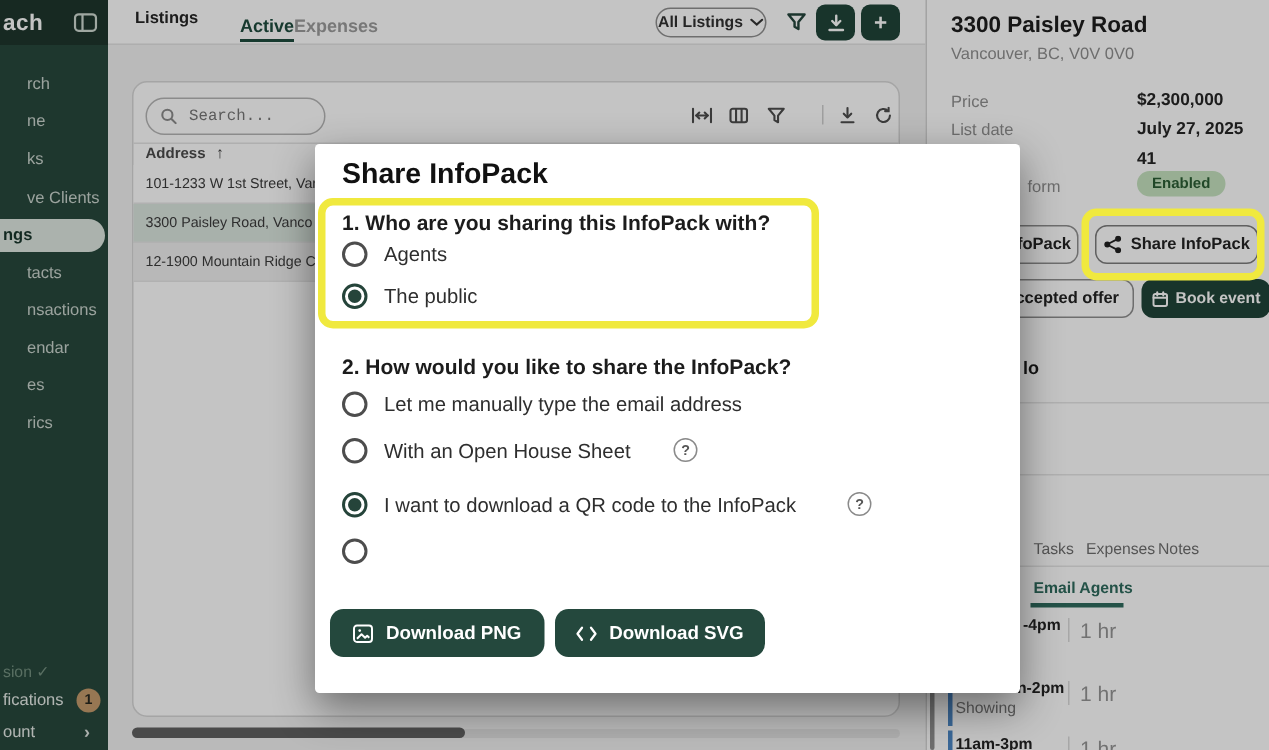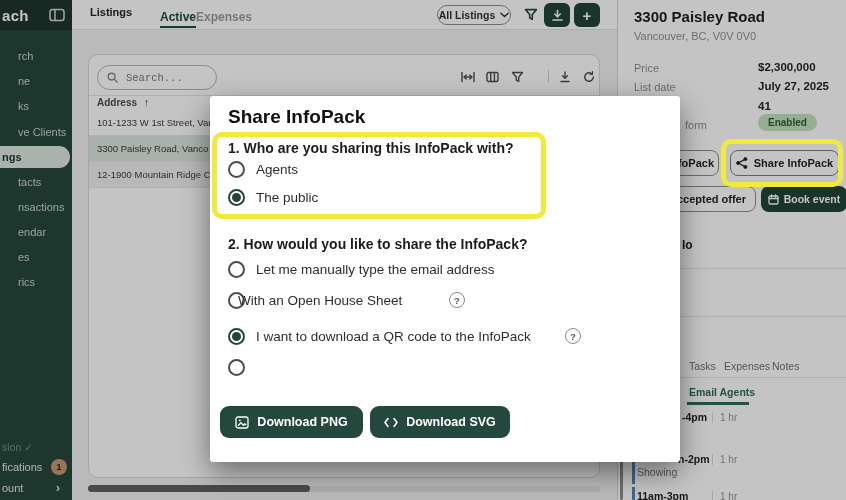--- a/index.html
+++ b/index.html
@@ -68,21 +68,21 @@
   .btn-share{left:112px;top:150px;width:109px;display:flex;align-items:center;justify-content:center;gap:6px;
       border:1.5px solid #7c7c7c;}
   .btn-book{left:143px;top:186px;width:86px;height:26px;background:#1d4236;border-radius:8px;color:#fff;
       display:flex;align-items:center;justify-content:center;gap:5px;font-size:10.5px;font-weight:600;}
   .p-name{left:64px;top:238px;font-size:12px;font-weight:800;color:#181818;}
   .p-div{left:0;width:229px;height:1px;background:#e5e5e5;}
   .p-tab{top:360px;font-size:10.5px;color:#6e6e6e;}
   .p-subtab{left:71px;top:386px;font-size:10.5px;font-weight:600;color:#2d6a5c;}
   .p-subtab-line{left:69px;top:402px;width:62px;height:2.5px;background:#2d6a5c;}
   .ev-time{font-size:10.5px;font-weight:700;color:#222;white-space:nowrap;}
-  .ev-dur{left:94px;font-size:10px;color:#949494;border-left:1px solid #d9d9d9;padding-left:7px;}
+  .ev-dur{left:94px;font-size:14px;color:#949494;border-left:1px solid #d9d9d9;padding-left:7px;}
   .ev-title{font-size:10.5px;color:#777;}
   .ev-bar{left:14px;width:2.5px;background:#4a86c5;}
 
   
   .backdrop{left:0;top:0;width:846px;height:500px;background:rgba(8,8,8,0.24);z-index:10;}
   .modal{left:210px;top:96px;width:470px;height:366px;background:#fff;border-radius:3px;z-index:20;
       box-shadow:0 10px 28px rgba(0,0,0,.45);}
   .m-title{left:18px;top:10px;font-size:19px;font-weight:800;color:#111;}
   .hl-ring{border:5px solid #f0e93e;border-radius:10px;pointer-events:none;}
   .ring1{left:2px;top:36px;width:334px;height:87px;z-index:5;}
@@ -298,21 +298,21 @@
     <div class="abs radio" style="left:18px;top:65px"></div>
     <span class="abs r-label" style="left:46px;top:66px">Agents</span>
     <div class="abs radio sel" style="left:18px;top:93px"></div>
     <span class="abs r-label" style="left:46px;top:94px">The public</span>
 
     <div class="abs m-q" style="top:140px">2. How would you like to share the InfoPack?</div>
     <div class="abs radio" style="left:18px;top:165px"></div>
     <span class="abs r-label" style="left:46px;top:166px">Let me manually type the email address</span>
 
     <div class="abs radio" style="left:18px;top:196px"></div>
-    <span class="abs r-label" style="left:28px;top:197px">With an Open House Sheet</span>
+    <span class="abs r-label" style="left:46px;top:197px">With an Open House Sheet</span>
     <div class="abs help" style="left:239px;top:196px">?</div>
 
     <div class="abs radio sel" style="left:18px;top:232px"></div>
     <span class="abs r-label" style="left:46px;top:233px">I want to download a QR code to the InfoPack</span>
     <div class="abs help" style="left:355px;top:232px">?</div>
 
     <div class="abs radio" style="left:18px;top:263px"></div>
 
     <div class="abs m-btn" style="left:10px;width:143px">
       <span>

